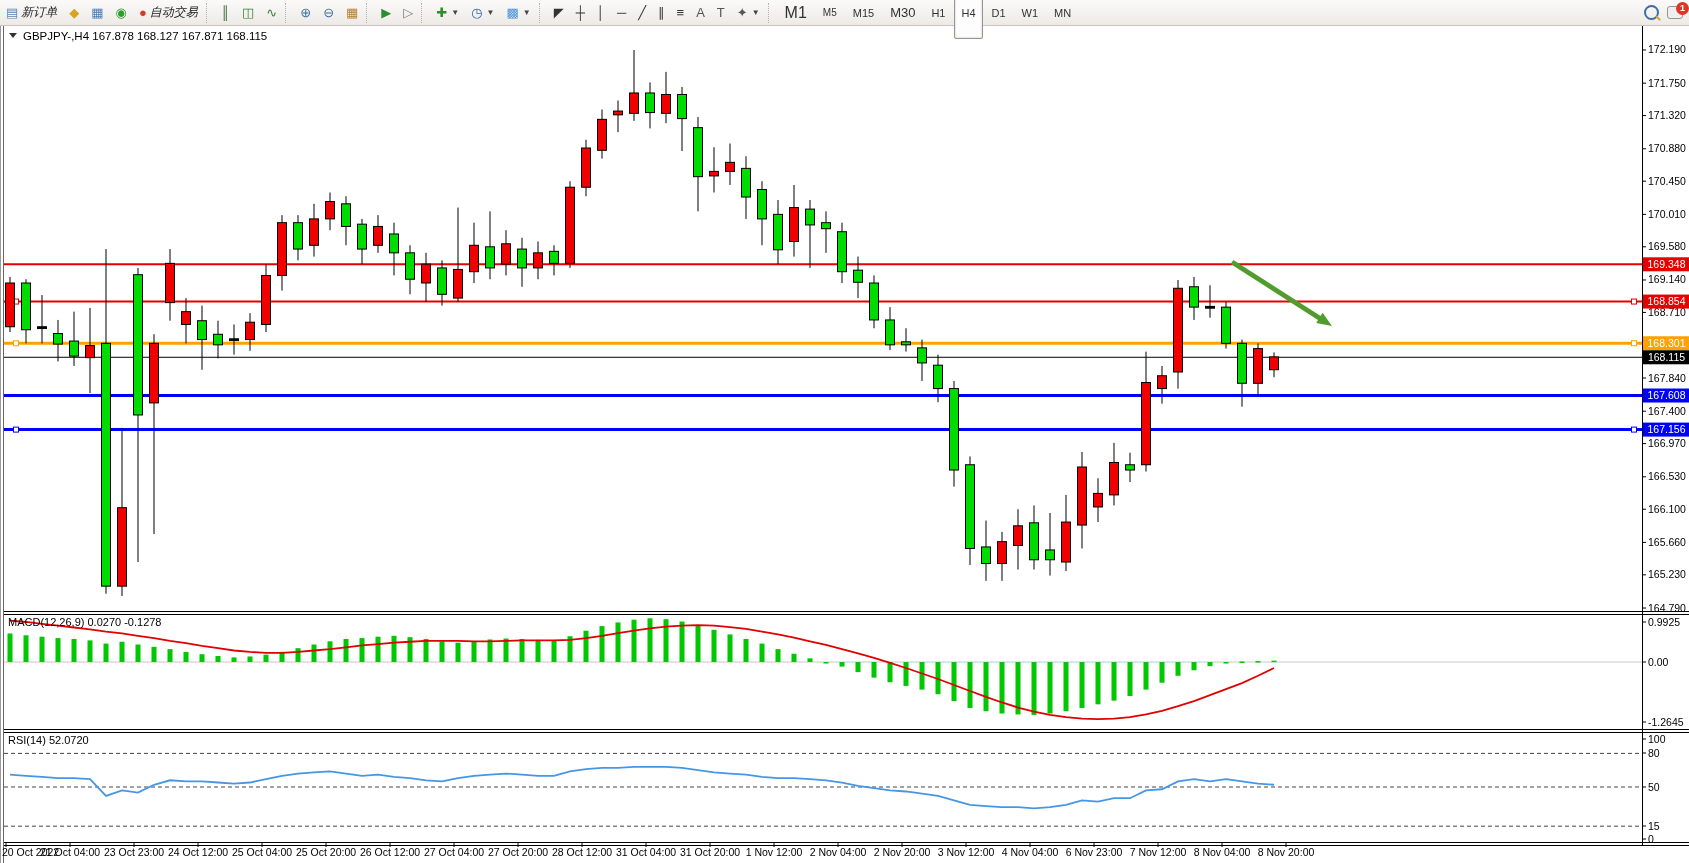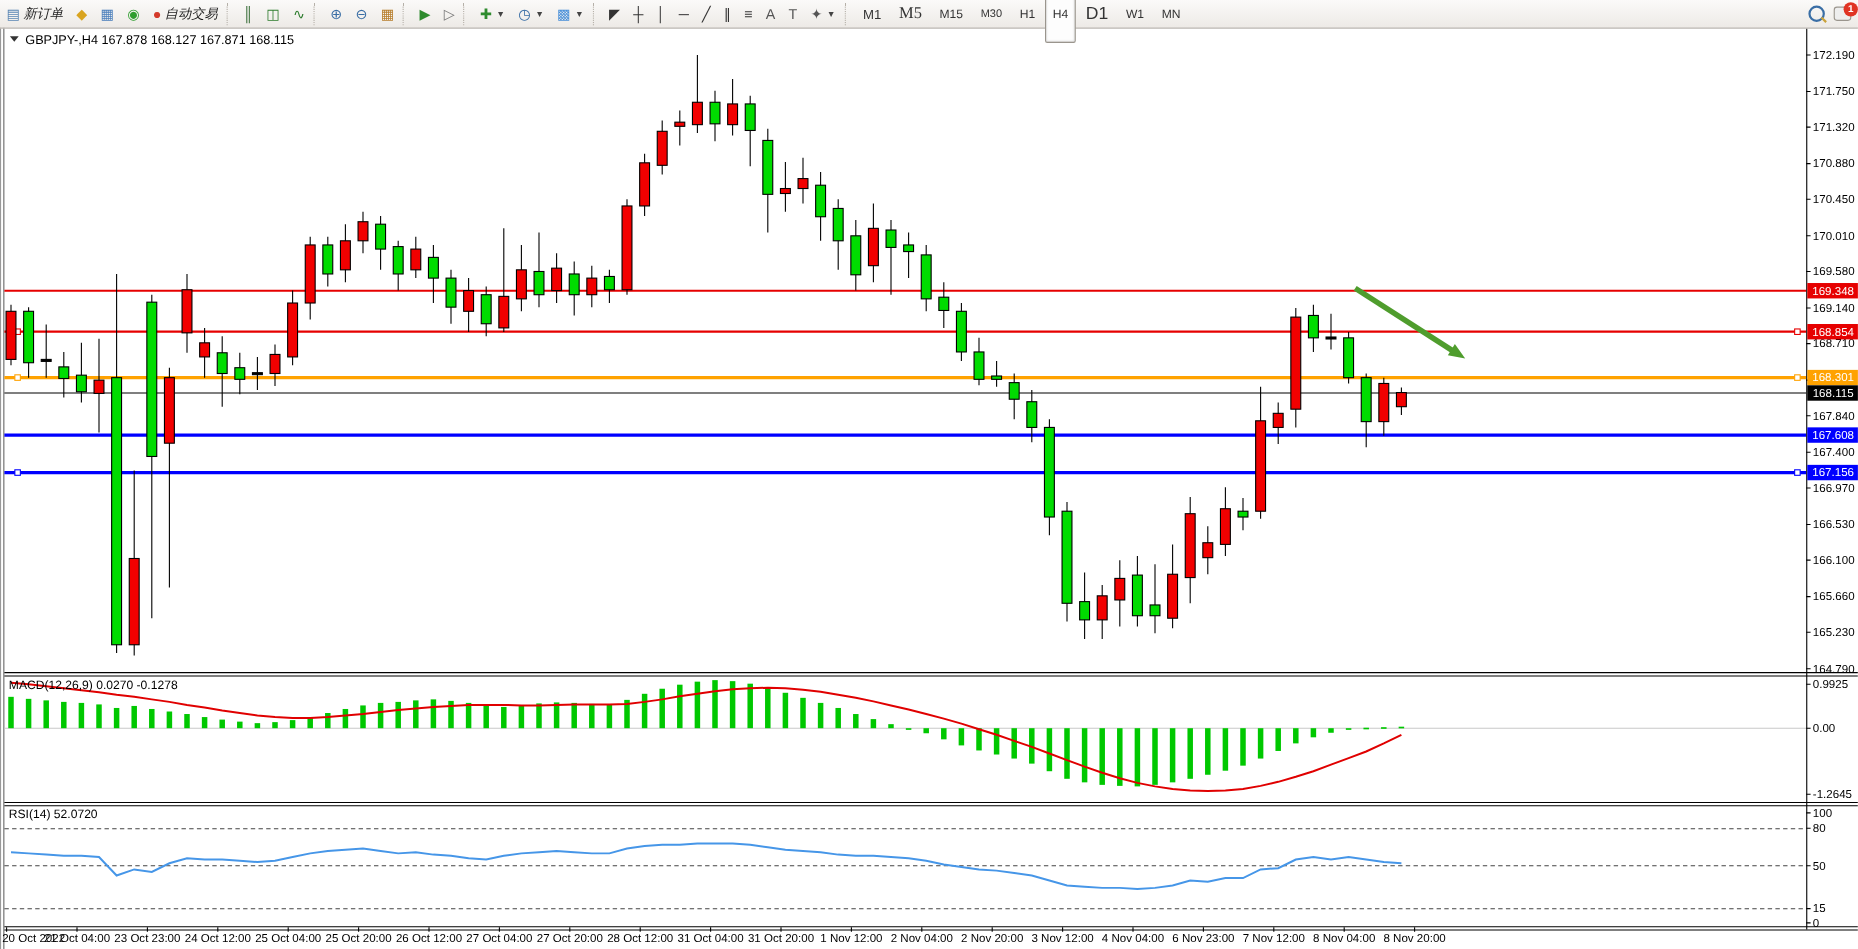--- a/index.html
+++ b/index.html
@@ -109,27 +109,27 @@
       <span class="tb-btn">
         <span class="glyph" style="color: rgb(85, 85, 85);">T</span>
       </span>
       <span class="tb-btn">
         <span class="glyph" style="color: rgb(85, 85, 85);">✦</span>
         <span class="caret">▼</span>
       </span>
       <span class="tb-sep"></span>
     </div>
   <div class="tb-group" id="tb-timeframes">
-      <span class="tb-btn" style="font-size: 12px; color: rgb(51, 51, 51); padding: 2px 6px;">M1</span>
-      <span class="tb-btn" style="font-size: 15px; color: rgb(51, 51, 51); padding: 0 6px; font-family: Liberation Serif, serif;">M5</span>
+      <span class="tb-btn" style="font-size: 16px; color: rgb(51, 51, 51); padding: 2px 6px;">M1</span>
+      <span class="tb-btn" style="font-size: 10px; color: rgb(51, 51, 51); padding: 0 6px;">M5</span>
       <span class="tb-btn" style="font-size: 11px; color: rgb(51, 51, 51); padding: 2px 6px;">M15</span>
-      <span class="tb-btn" style="font-size: 10px; color: rgb(51, 51, 51); padding: 2px 6px;">M30</span>
+      <span class="tb-btn" style="font-size: 13px; color: rgb(51, 51, 51); padding: 2px 6px;">M30</span>
       <span class="tb-btn" style="font-size: 11px; color: rgb(51, 51, 51); padding: 0 6px;">H1</span>
       <span class="tb-btn active" style="font-size: 11px; color: rgb(51, 51, 51); padding: 16px 6px;">H4</span>
-      <span class="tb-btn" style="font-size: 16px; color: rgb(51, 51, 51); padding: 2px 6px;">D1</span>
+      <span class="tb-btn" style="font-size: 11px; color: rgb(51, 51, 51); padding: 2px 6px;">D1</span>
       <span class="tb-btn" style="font-size: 11px; color: rgb(51, 51, 51); padding: 2px 6px;">W1</span>
       <span class="tb-btn" style="font-size: 11px; color: rgb(51, 51, 51); padding: 2px 6px;">MN</span>
     </div>
   <div class="tb-right">
     <span class="mag"></span>
     <span class="bubble">
       <span class="badge">1</span>
     </span>
   </div>
 </div>

